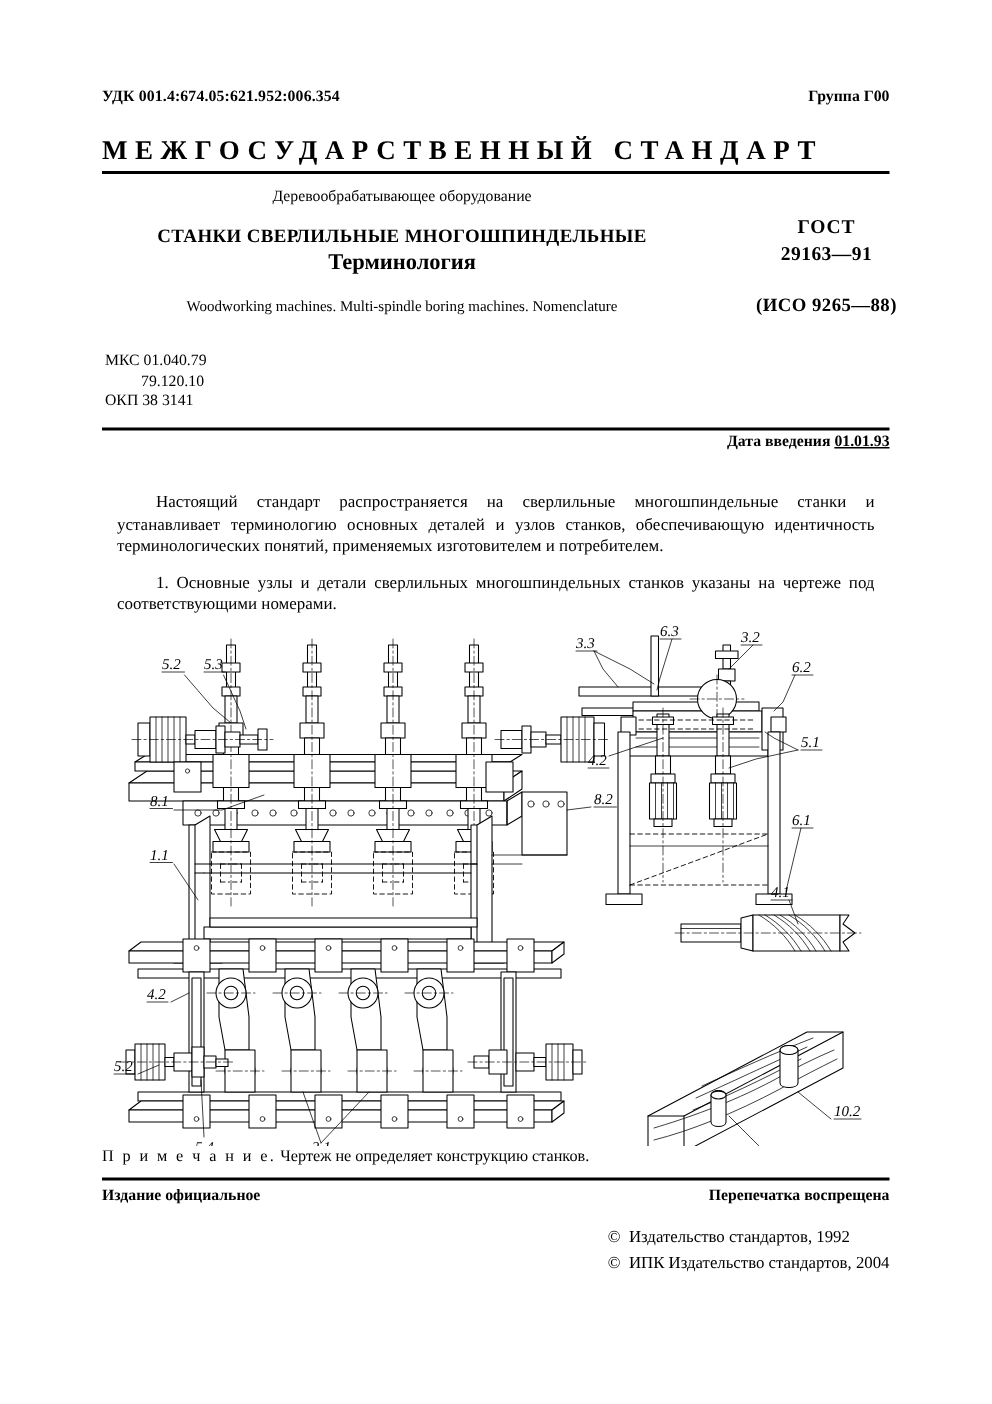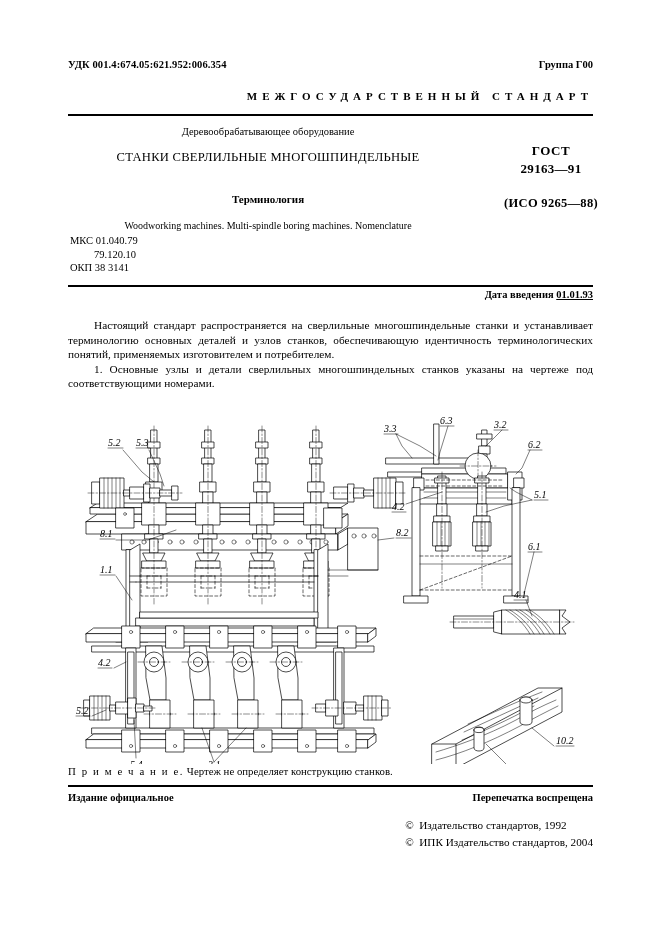--- a/index.html
+++ b/index.html
@@ -19,40 +19,40 @@
   
   .hdr-row {
     position: absolute; left: 68px; right: 68px; top: 59px;
     display: flex; justify-content: space-between; align-items: baseline;
   }
   .udk { font-size: 10.5px; font-weight: bold; letter-spacing: .1px; }
   .group { font-size: 10.5px; font-weight: bold; }
 
   .std-word {
     position: absolute; left: 68px; right: 68px; top: 90px;
-    text-align: right;
-    font-size: 11px; font-weight: bold;
+    text-align: left;
+    font-size: 18px; font-weight: bold;
     letter-spacing: 5.0px;
   }
   .rule-thick {
     position: absolute; left: 68px; right: 68px;
     border-top: 2.2px solid #000;
   }
   #rule-top   { top: 114px; }
   #rule-mid   { top: 285px; }
   #rule-bot   { top: 785px; }
 
   
   .title-block {
     position: absolute; left: 68px; top: 126px; width: 400px;
     text-align: center;
   }
   .t-sub   { font-size: 10.5px; font-weight: normal; margin-bottom: 13px; }
-  .t-main  { font-size: 12.6px; font-weight: normal; letter-spacing: .25px; margin-bottom: 28px; }
-  .t-term  { font-size: 11px; font-weight: bold; margin-bottom: 15px; }
+  .t-main  { font-size: 12.6px; font-weight: bold; letter-spacing: .25px; margin-bottom: 2px; }
+  .t-term  { font-size: 15px; font-weight: bold; margin-bottom: 15px; }
   .t-eng   { font-size: 10px; font-weight: normal; }
 
   .gost-block {
     position: absolute; left: 476px; top: 143px; width: 150px;
     text-align: center; font-weight: bold;
   }
   .g-name { font-size: 13px; letter-spacing: .6px; }
   .g-num  { font-size: 13px; margin-top: 2px; letter-spacing: .3px;}
   .g-iso  { font-size: 12.5px; margin-top: 19px; letter-spacing: .3px;}
 
@@ -68,21 +68,21 @@
     font-size: 10.5px; font-weight: bold;
   }
   .date-intro .dt { text-decoration: underline; }
 
   
   .body-text {
     position: absolute; left: 68px; right: 68px; top: 318px;
     font-size: 11.3px; line-height: 14.6px;
     text-align: justify;
   }
-  .body-text p { margin: 0; }
+  .body-text p { margin: 10px; }
   .body-text p.ind { text-indent: 26px; }
 
   
   .figure {
     position: absolute; left: 68px; top: 404px;
     width: 526px; height: 360px;
   }
   .figure svg { display: block; }
 
   

